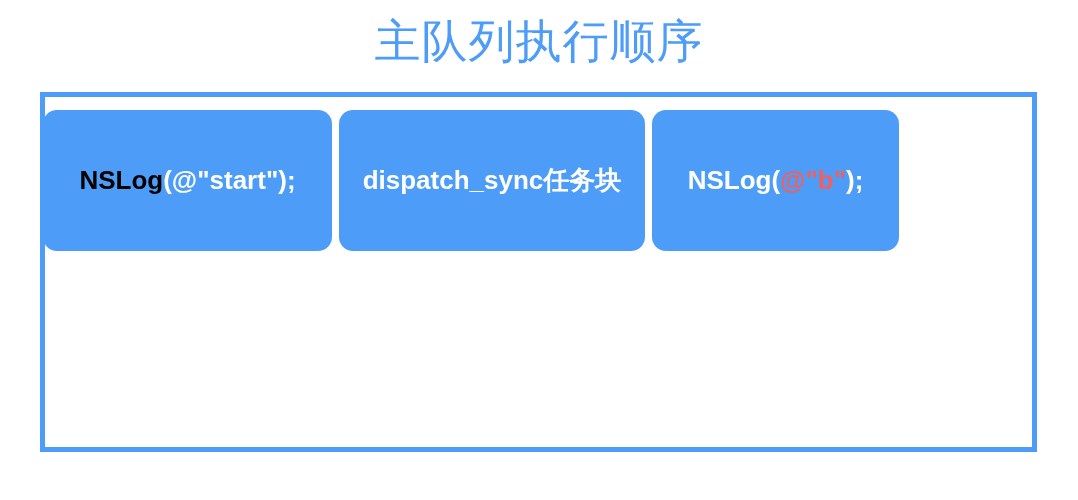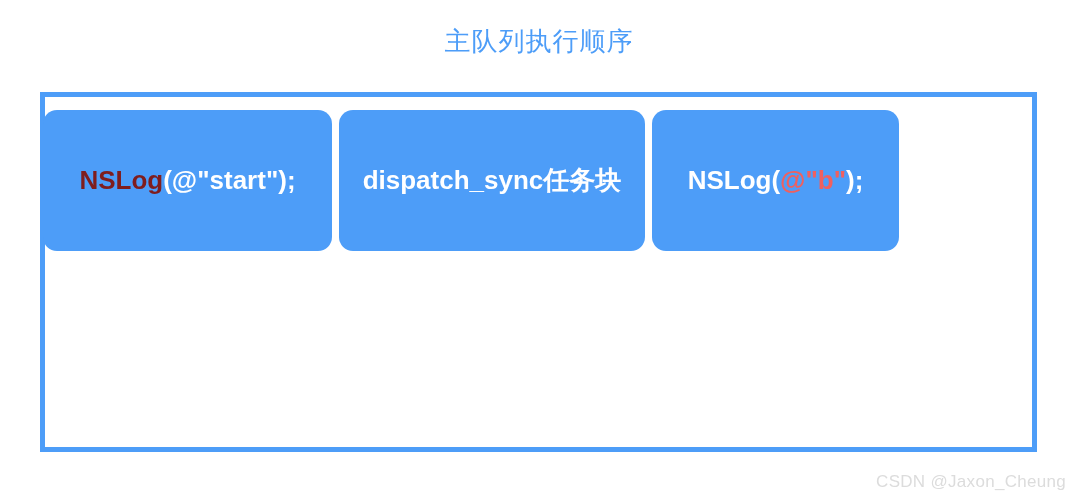--- a/index.html
+++ b/index.html
@@ -21,21 +21,21 @@
     height: 500px;
   }
 
   
   .diagram-title {
     position: absolute;
     left: 0;
     top: 18px;
     width: 1078px;
     text-align: center;
-    font-size: 26px;
+    font-size: 46px;
     font-weight: 400;
     line-height: 46px;
     letter-spacing: 1px;
     color: #4d9df8;
     white-space: nowrap;
   }
 
   
   .queue-frame {
     position: absolute;
@@ -79,21 +79,21 @@
 
   .task-box-1 { width: 289px; }
   .task-box-2 { width: 306px; }
   .task-box-3 { width: 247px; }
 
   .code-line {
     display: inline-block;
     white-space: nowrap;
   }
 
-  .tok-fn-pink   { color: #7f1d1d; }
+  .tok-fn-pink   { color: #000000; }
   .tok-plain     { color: #ffffff; }
   .tok-str-red   { color: #f0605f; }
 
   
   .watermark {
     position: absolute;
     right: 12px;
     bottom: 8px;
     font-size: 17px;
     font-weight: 400;
@@ -126,15 +126,14 @@
     </div>
 
     <div class="task-box task-box-3">
       <span class="code-line">
         <span class="tok-plain">NSLog(</span><span class="tok-str-red">@"b"</span><span class="tok-plain">);</span>
       </span>
     </div>
 
   </div>
 
-  <div class="watermark">CSDN @Jaxon_Cheung</div>
 
 </div>
 
 </body></html>

